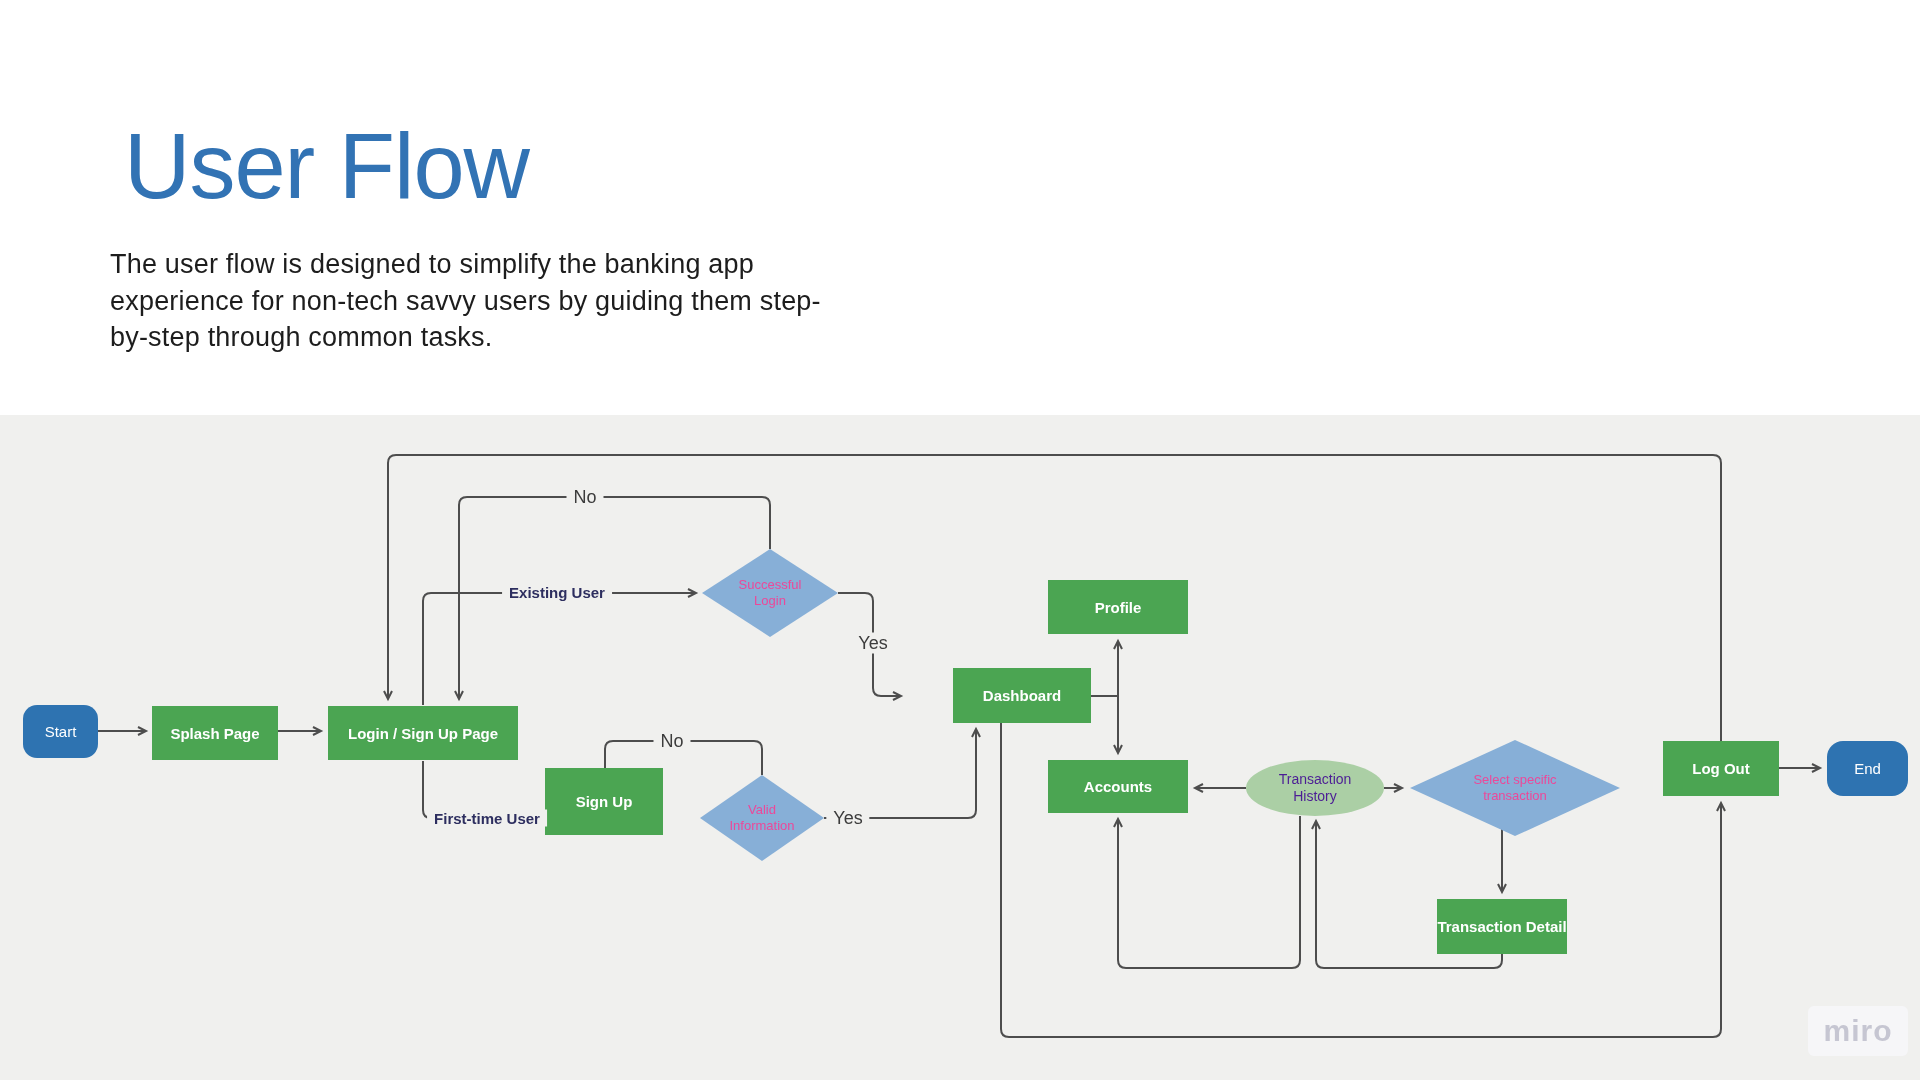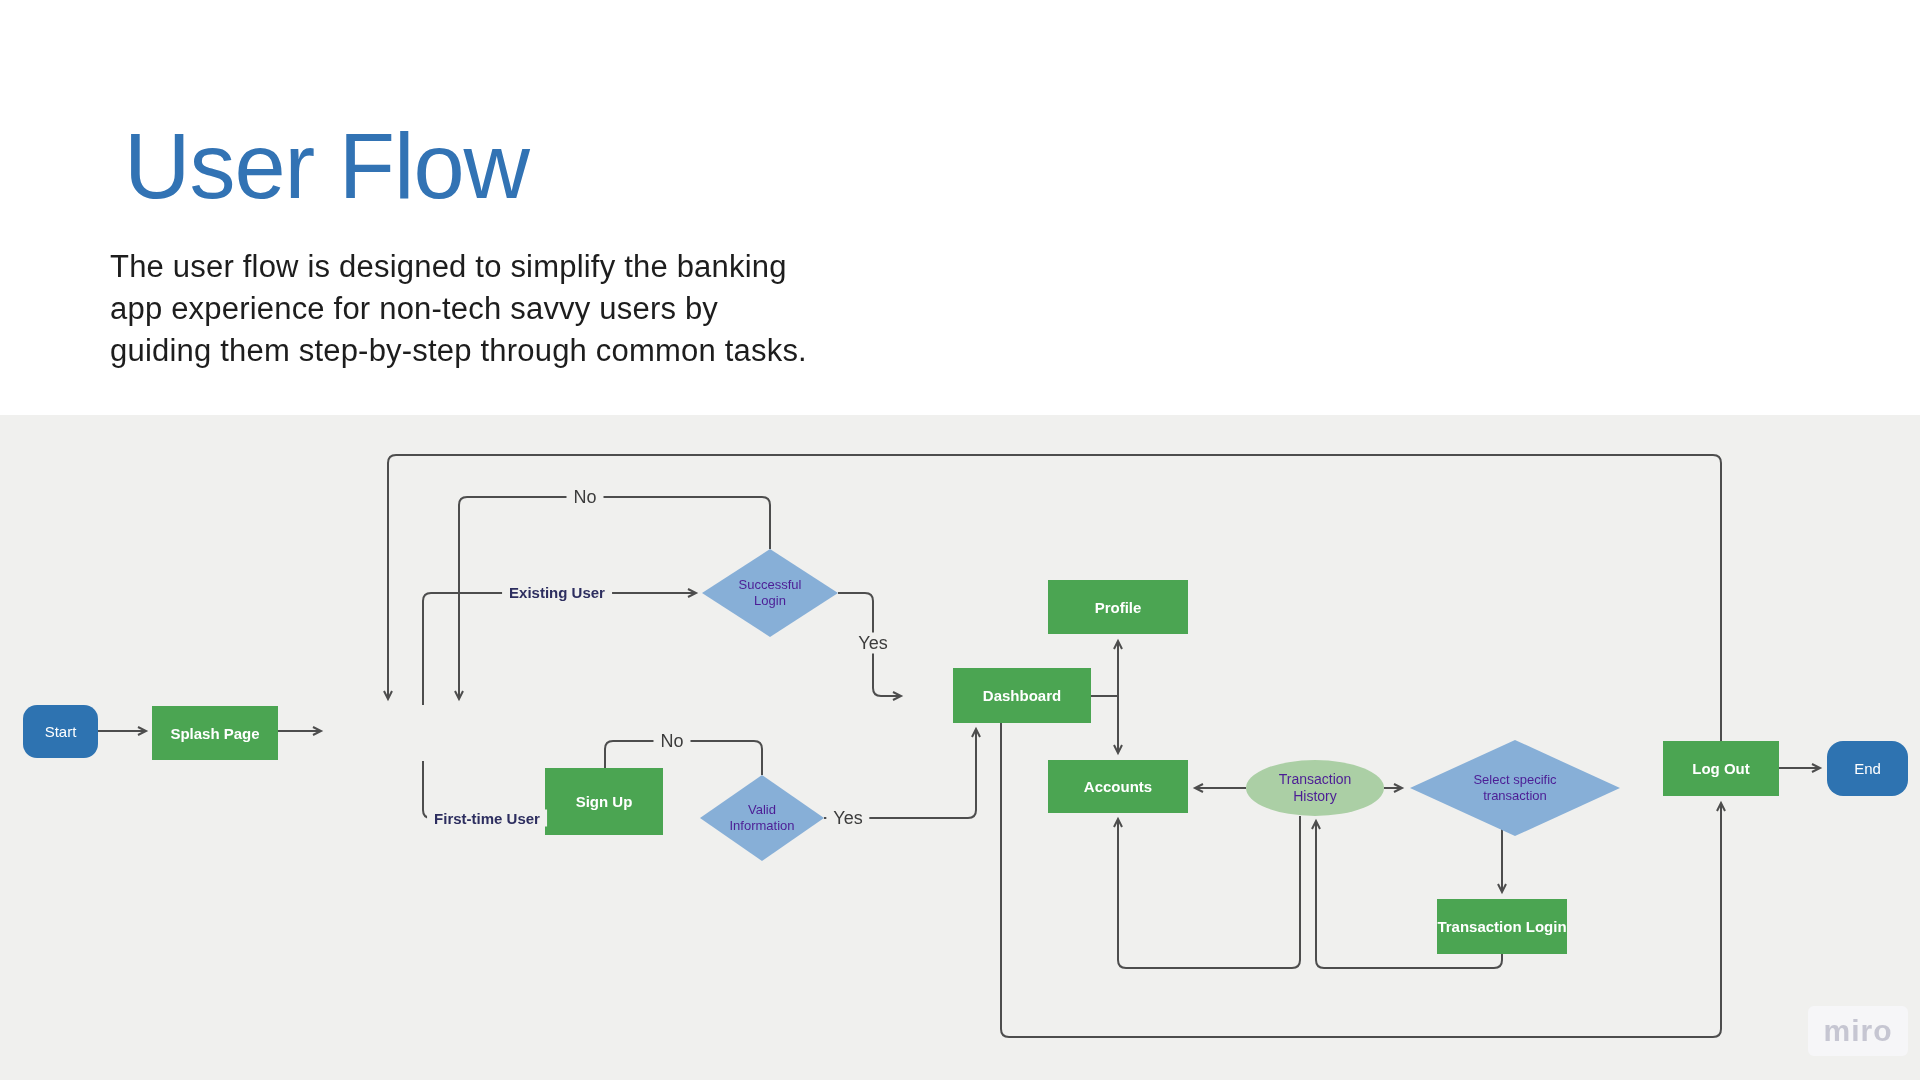--- a/index.html
+++ b/index.html
@@ -8,35 +8,35 @@
     font-family:"Liberation Sans",sans-serif;
   }
   
   .page-title{
     position:absolute;left:108px;top:98px;margin:16px;
     font-size:92px;font-weight:500;letter-spacing:-1px;line-height:1.15;
     color:var(--title-blue,#3273B4);
   }
   .page-desc{
     position:absolute;left:110px;top:246px;margin:0;width:715px;
-    font-size:31px;line-height:1.36;letter-spacing:.2px;color:#1d1d1d;
+    font-size:27px;line-height:1.36;letter-spacing:.2px;color:#1d1d1d;
   }
   
   .panel{position:absolute;left:0;top:415px;width:1920px;height:665px;background:var(--panel-gray,#F0F0EE);}
   .edges{position:absolute;left:0;top:0;width:1920px;height:1080px;pointer-events:none;}
   .edge{fill:none;stroke:var(--line,#4D4D4D);stroke-width:2;}
   .ah{fill:none;stroke:var(--line,#4D4D4D);stroke-width:2;}
   
   .node{position:absolute;display:flex;align-items:center;justify-content:center;text-align:center;box-sizing:border-box;}
   .rect{background:var(--green,#4BA552);color:#fff;font-weight:bold;font-size:15px;}
   .pill{background:var(--blue-node,#2E73B1);color:#fff;font-size:15px;border-radius:14px;}
   .diamond{background:transparent;}
   .diamond svg{position:absolute;left:0;top:0;width:100%;height:100%;}
   .diamond polygon{fill:var(--diamond-blue,#87AFD7);}
-  .dtext{position:relative;color:#4c1d95;font-size:13px;line-height:1.25;z-index:1;}
+  .dtext{position:relative;color:#ec4899;font-size:13px;line-height:1.25;z-index:1;}
   .ellipse{background:var(--ellipse-green,#ABCFA5);border-radius:50%;color:#4c1d95;font-size:14px;line-height:1.25;}
   .ellipse span{display:block;width:92px;}
   .sl-text{width:80px;}
   .vi-text{width:84px;}
   .st-text{width:112px;}
   
   .elabel{
     position:absolute;transform:translate(-50%,-50%);
     background:var(--panel-gray,#F0F0EE);padding:0 7px;white-space:nowrap;
     font-size:18px;color:var(--label-gray,#3C3C3C);
@@ -86,20 +86,23 @@
     <path class="edge" d="M 1001 723 V 1029 Q 1001 1037 1009 1037 H 1713 Q 1721 1037 1721 1029 V 803" marker-end="url(#arrow)"></path>
     <path class="edge" d="M 1779 768 H 1820" marker-end="url(#arrow)"></path>
   </svg>
 
   <div class="node pill" style="left:23px;top:705px;width:75px;height:53px;">
     <span>Start</span>
   </div>
   <div class="node rect" style="left:152px;top:706px;width:126px;height:54px;">
     <span>Splash Page</span>
   </div>
+  <div class="node rect" style="left:328px;top:706px;width:190px;height:54px;">
+    <span>Login / Sign Up Page</span>
+  </div>
   <div class="node diamond" style="left:702px;top:549px;width:136px;height:88px;">
     <svg viewBox="0 0 100 100" preserveAspectRatio="none">
         <polygon points="50,0 100,50 50,100 0,50"></polygon>
       </svg>
     <span class="dtext sl-text">Successful Login</span>
   </div>
   <div class="node rect" style="left:545px;top:768px;width:118px;height:67px;">
     <span>Sign Up</span>
   </div>
   <div class="node diamond" style="left:700px;top:775px;width:124px;height:86px;">
@@ -120,21 +123,21 @@
   <div class="node ellipse" style="left:1246px;top:760px;width:138px;height:56px;">
     <span>Transaction History</span>
   </div>
   <div class="node diamond" style="left:1410px;top:740px;width:210px;height:96px;">
     <svg viewBox="0 0 100 100" preserveAspectRatio="none">
         <polygon points="50,0 100,50 50,100 0,50"></polygon>
       </svg>
     <span class="dtext st-text">Select specific transaction</span>
   </div>
   <div class="node rect" style="left:1437px;top:899px;width:130px;height:55px;">
-    <span>Transaction Login</span>
+    <span>Transaction Detail</span>
   </div>
   <div class="node rect" style="left:1663px;top:741px;width:116px;height:55px;">
     <span>Log Out</span>
   </div>
   <div class="node pill" style="left:1827px;top:741px;width:81px;height:55px;border-radius:16px;">
     <span>End</span>
   </div>
 
   <div class="elabel" style="left:585px;top:497px;">No</div>
   <div class="elabel navy" style="left:557px;top:592px;">Existing User</div>

